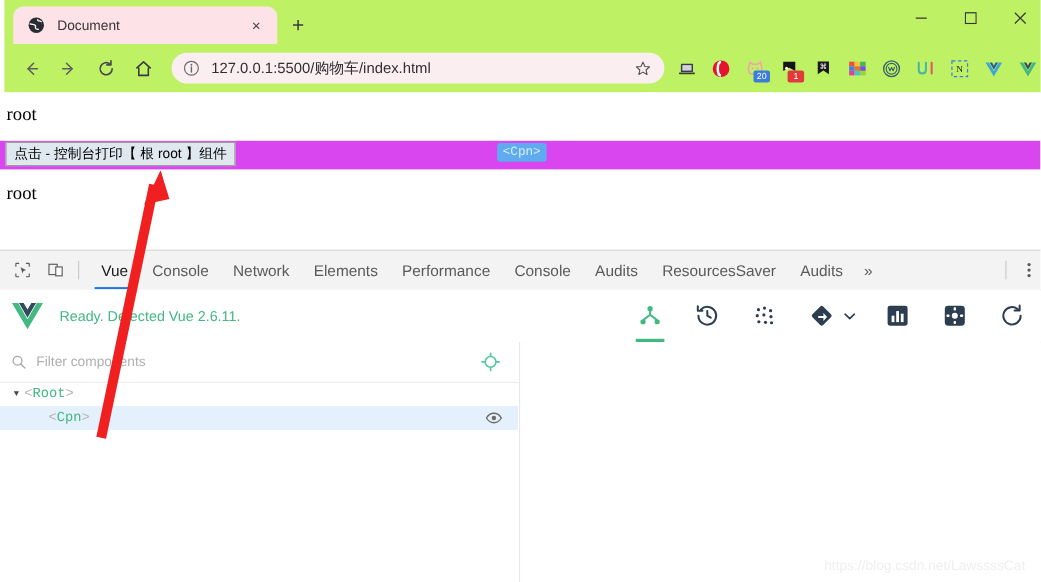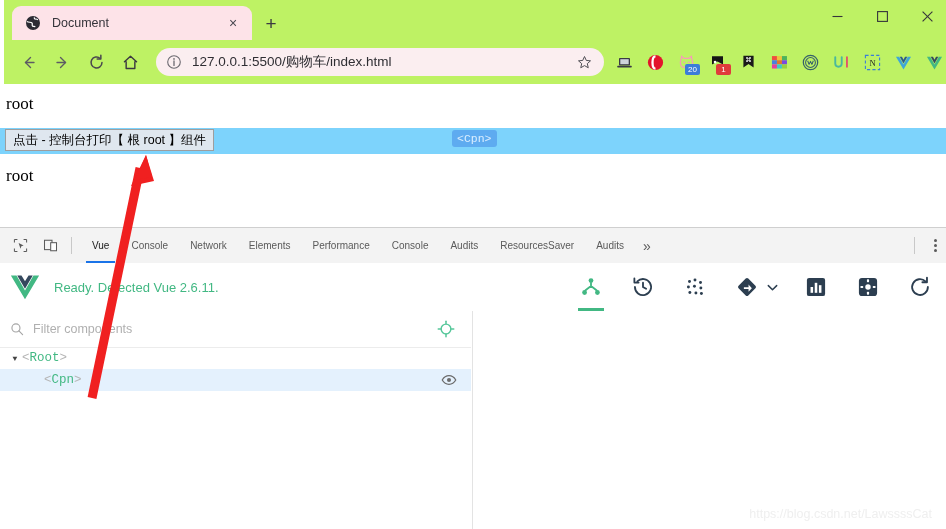--- a/index.html
+++ b/index.html
@@ -147,21 +147,21 @@
     font-family: "Liberation Serif", serif;
     font-size: 17px;
     color: #000;
     padding-left: 6px;
   }
   .root-line-1 { position: absolute; left: 0; top: 10px; }
   .root-line-2 { position: absolute; left: 0; top: 82px; }
   .hl-row {
     position: absolute; left: 0; top: 44px;
     width: 946px; height: 26px;
-    background: #7dd3fc;
+    background: #d946ef;
   }
   .hl-btn {
     position: absolute; left: 5px; top: 1px;
     height: 22px;
     padding: 0 7px;
     background: #dfe7ef;
     border: 1px solid #9e9e9e;
     color: #000;
     font-size: 12.5px;
     font-family: "Liberation Sans", sans-serif;
@@ -202,21 +202,21 @@
   .dt-tool-icon:first-child { margin-left: 8px; }
   .dt-divider {
     width: 1px; height: 17px; background: #c8c8c8;
     margin: 0 9px;
     flex: 0 0 auto;
   }
   .dt-tab {
     height: 34px;
     padding: 0 11px;
     display: flex; align-items: center;
-    font-size: 10px;
+    font-size: 14px;
     color: #5a5a5a;
     white-space: nowrap;
     flex: 0 0 auto;
     position: relative;
   }
   .dt-tab.active { color: #1a1a1a; }
   .dt-tab.active::after {
     content: "";
     position: absolute;
     left: 5px; right: 5px; bottom: 0;

